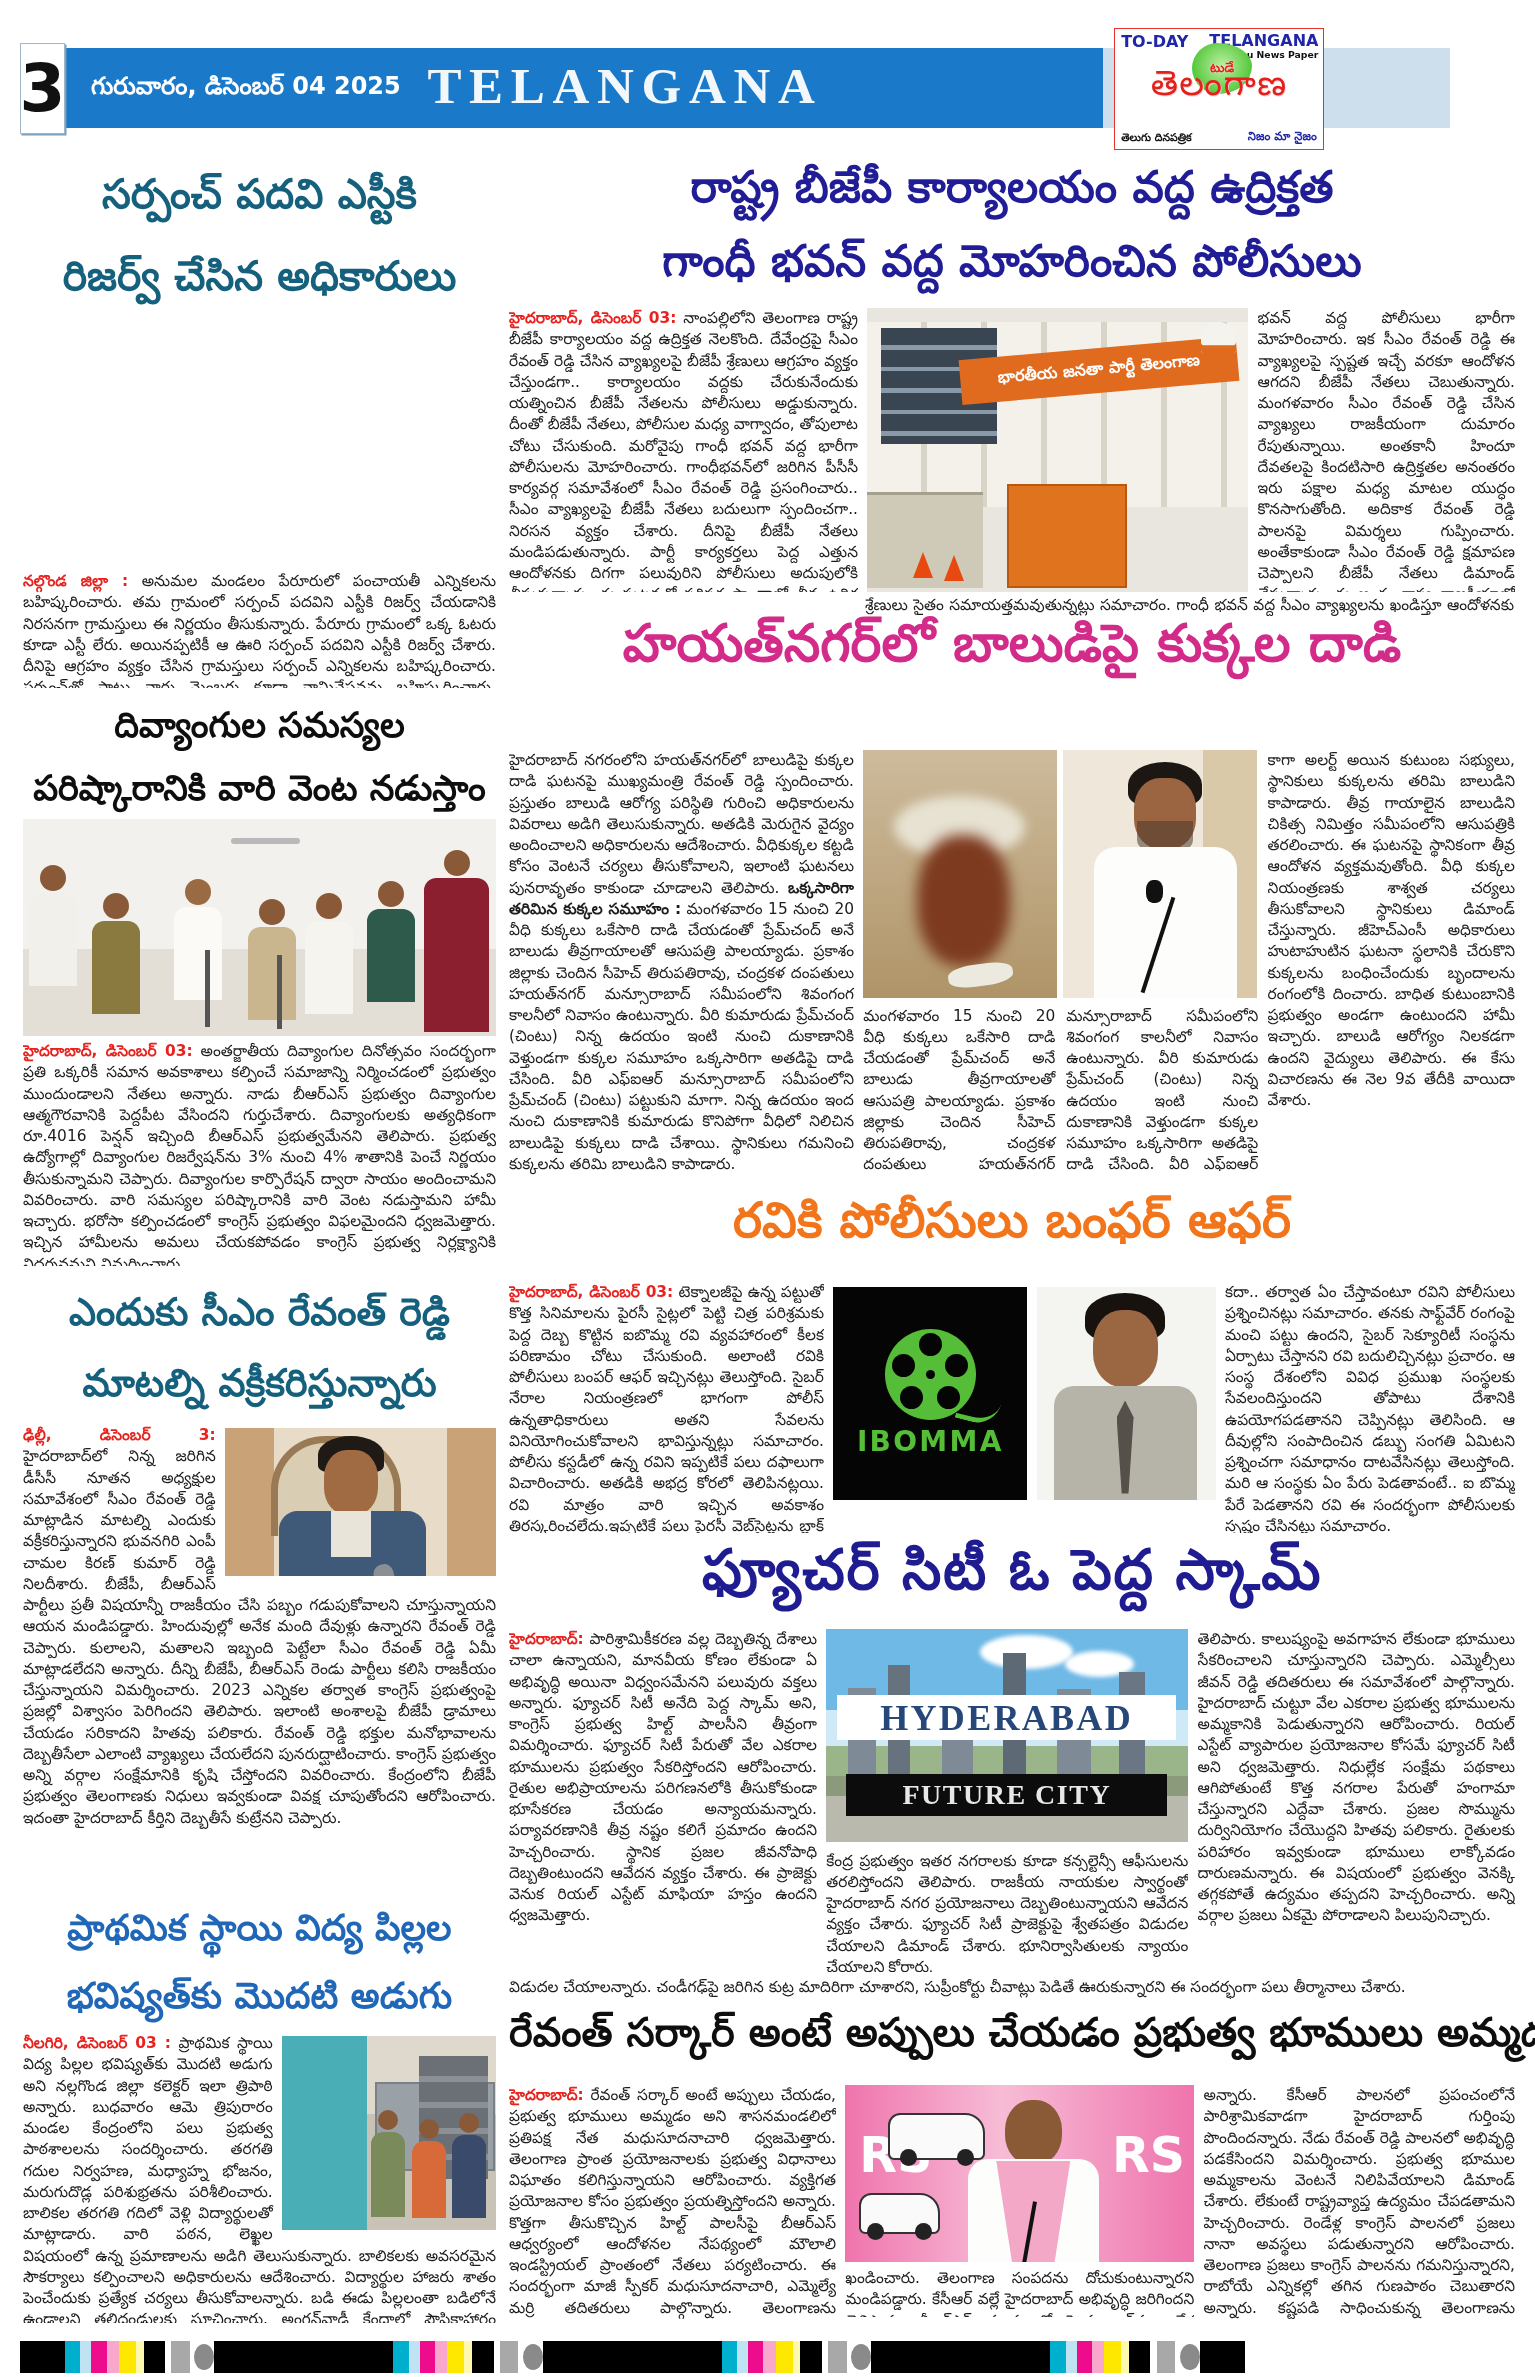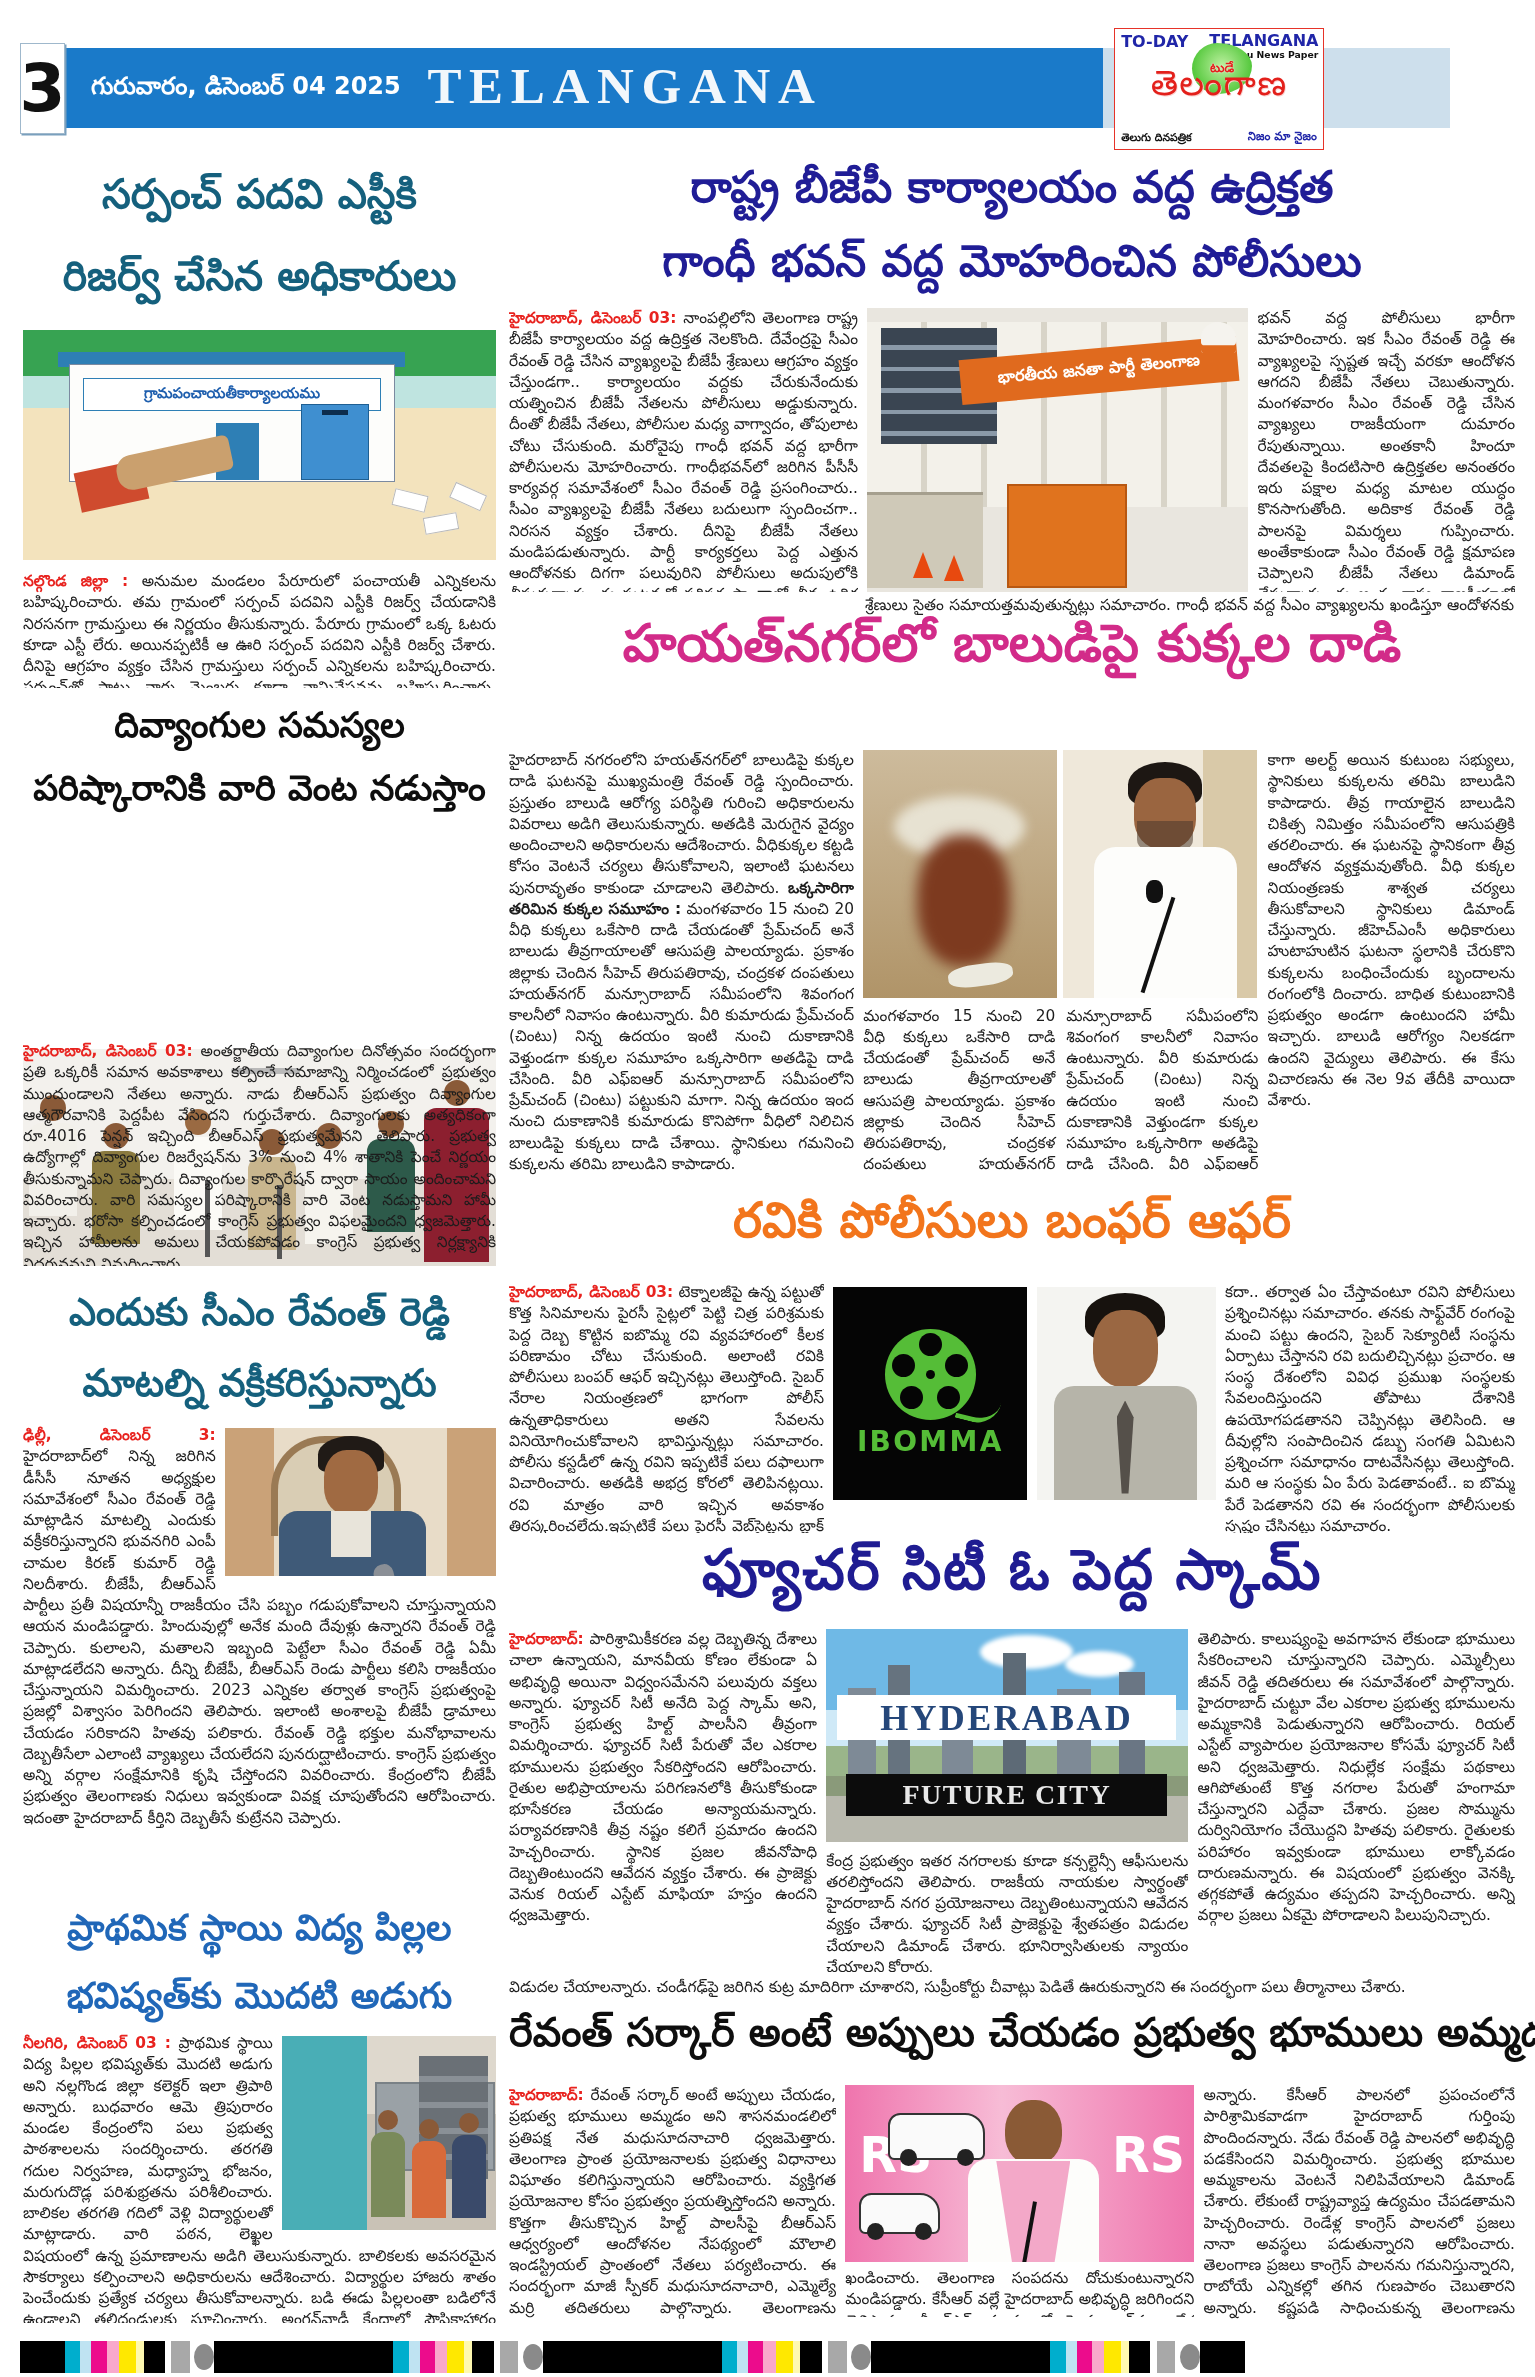--- a/index.html
+++ b/index.html
@@ -165,35 +165,20 @@
       <span>టుడే</span>
     </div>
     <div class="lg-script">తెలంగాణ</div>
     <div class="lg-bl">తెలుగు దినపత్రిక</div>
     <div class="lg-br">నిజం మా నైజం</div>
   </div>
 
   <div class="hl hA">
     <div>సర్పంచ్ పదవి ఎస్టీకి</div>
     <div>రిజర్వ్ చేసిన అధికారులు</div>
-  </div>
-  <div class="abs ph illo" style="left:23px;top:330px;width:473px;height:230px;">
-    <div class="illo-roof"></div>
-    <div class="illo-bld"></div>
-    <div class="illo-sign">
-      <span>గ్రామపంచాయతీకార్యాలయము</span>
-    </div>
-    <div class="illo-door"></div>
-    <div class="illo-box"></div>
-    <div class="illo-slot"></div>
-    <div class="illo-sleeve"></div>
-    <div class="illo-hand"></div>
-    <div class="illo-paper" style="left:370px;top:162px;transform:rotate(14deg);"></div>
-    <div class="illo-paper" style="left:401px;top:185px;transform:rotate(-10deg);"></div>
-    <div class="illo-paper" style="left:428px;top:158px;transform:rotate(24deg);"></div>
   </div>
   <div class="abs bt" style="left:23px;top:571px;width:473px;height:117px;">
     <span class="dl">నల్గొండ జిల్లా :</span>
     <span>అనుమల మండలం పేరూరులో పంచాయతీ ఎన్నికలను బహిష్కరించారు. తమ గ్రామంలో సర్పంచ్ పదవిని ఎస్టీకి రిజర్వ్ చేయడానికి నిరసనగా గ్రామస్తులు ఈ నిర్ణయం తీసుకున్నారు. పేరూరు గ్రామంలో ఒక్క ఓటరు కూడా ఎస్టీ లేరు. అయినప్పటికీ ఆ ఊరి సర్పంచ్ పదవిని ఎస్టీకి రిజర్వ్ చేశారు. దీనిపై ఆగ్రహం వ్యక్తం చేసిన గ్రామస్తులు సర్పంచ్ ఎన్నికలను బహిష్కరించారు. సర్పంచ్‌తో పాటు వార్డు మెంబర్లు కూడా నామినేషన్లను బహిష్కరించారు. రిజర్వేషన్లు మార్చి తమకు న్యాయం చేయాలని డిమాండ్ చేశారు.</span>
   </div>
 
   <div class="hl hB">
     <div>రాష్ట్ర బీజేపీ కార్యాలయం వద్ద ఉద్రిక్తత</div>
     <div>గాంధీ భవన్ వద్ద మోహరించిన పోలీసులు</div>
   </div>

